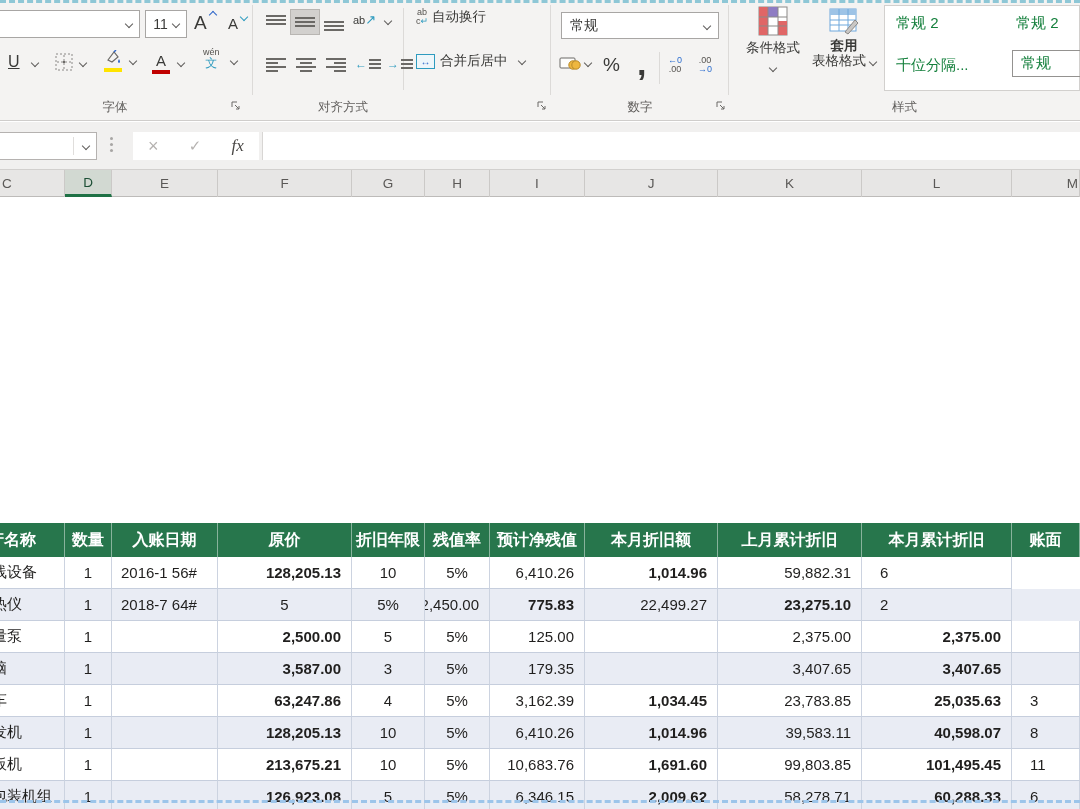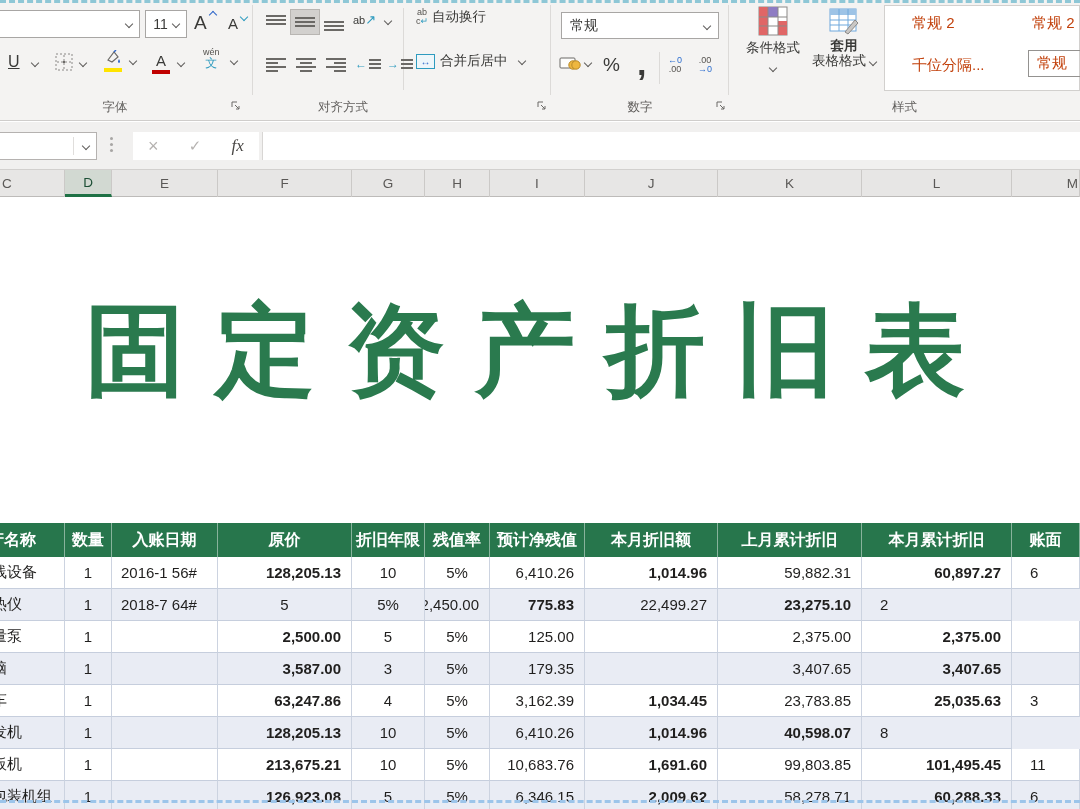--- a/index.html
+++ b/index.html
@@ -29,21 +29,21 @@
   .vbars.v-top { justify-content:flex-start; } .vbars.v-mid { justify-content:center; } .vbars.v-bot { justify-content:flex-end; }
   .hbars { display:flex; flex-direction:column; width:20px; height:16px; gap:2px; justify-content:center; }
   .hbars i { display:block; height:2px; background:#6b6966; }
   .hbars.h-left { align-items:flex-start; } .hbars.h-center { align-items:center; } .hbars.h-right { align-items:flex-end; }
   .hbars i:nth-child(odd) { width:100%; } .hbars i:nth-child(even) { width:62%; }
   .selbox { background:#d2d0ce; border:1px solid #b8b5b2; }
   .ribbon-txt { font-size:13.5px; color:#3a3a38; white-space:nowrap; }
   .tiny2 { font-size:9px; line-height:9px; color:#55534f; text-align:center; white-space:nowrap; }
   .tiny2 .blue { color:#2e6fd0; }
   .gallery { position:absolute; left:155px; top:5px; width:196px; height:86px; background:#fff; border:1px solid #d2d0ce; }
-  .gallery .gitem { position:absolute; font-size:15px; color:#c2410c; white-space:nowrap;margin-left:16px; }
+  .gallery .gitem { position:absolute; font-size:15px; color:#15803d; white-space:nowrap; }
   .gallery .gbox { border:1px solid #949290; padding:3px 8px; }
 
   
   #fbar { position:absolute; top:122px; left:0; width:1080px; height:48px; background:#f1f0ef; border-bottom:1px solid #d2d0ce; }
   #namebox { position:absolute; left:-20px; top:10px; width:117px; height:28px; background:#fff; border:1px solid #b5b2b0; }
   #namebox .div { position:absolute; right:22px; top:4px; bottom:4px; border-left:1px solid #e0dedc; }
   .vdots { position:absolute; width:3px; height:3px; background:#a8a6a4; border-radius:50%; box-shadow:0 6px 0 #a8a6a4, 0 12px 0 #a8a6a4; }
   #fbtns { position:absolute; left:133px; top:10px; width:126px; height:28px; background:#fff; display:flex; align-items:center; justify-content:space-around; }
   .fx { font-family:"Liberation Serif",serif; font-style:italic; font-size:17px; color:#4a4846; }
   #finput { position:absolute; left:262px; top:10px; right:0; height:28px; background:#fff; border-left:1px solid #d8d6d4; font-size:14px; padding:4px 8px; color:#333; }
@@ -323,21 +323,20 @@
       <div class="cl">G</div>
       <div class="cl">H</div>
       <div class="cl">I</div>
       <div class="cl">J</div>
       <div class="cl">K</div>
       <div class="cl">L</div>
       <div class="cl last">M</div>
     </div>
 
   <div id="sheet">
-    <div id="sheet-title">固定资产折旧表</div>
     <div id="table">
       <div id="thead" class="xl-grid">
           <div class="c-name">
             <span>产名称</span>
           </div>
           <div class="c-center">
             <span>数量</span>
           </div>
           <div class="c-left">
             <span>入账日期</span>
@@ -389,23 +388,20 @@
             </div>
             <div class="c-num">
               <span>6,410.26</span>
             </div>
             <div class="c-num b">
               <span>1,014.96</span>
             </div>
             <div class="c-num">
               <span>59,882.31</span>
             </div>
-            <div class="c-num b">
-              <span>60,897.27</span>
-            </div>
             <div class="c-book">
               <span>6</span>
             </div>
           </div>
           <div class="tr xl-grid">
             <div class="c-name">
               <span>热仪</span>
             </div>
             <div class="c-center">
               <span>1</span>
@@ -557,20 +553,23 @@
               <span>10</span>
             </div>
             <div class="c-center">
               <span>5%</span>
             </div>
             <div class="c-num">
               <span>6,410.26</span>
             </div>
             <div class="c-num b">
               <span>1,014.96</span>
+            </div>
+            <div class="c-num">
+              <span>39,583.11</span>
             </div>
             <div class="c-num b">
               <span>40,598.07</span>
             </div>
             <div class="c-book">
               <span>8</span>
             </div>
           </div>
           <div class="tr xl-grid">
             <div class="c-name">

